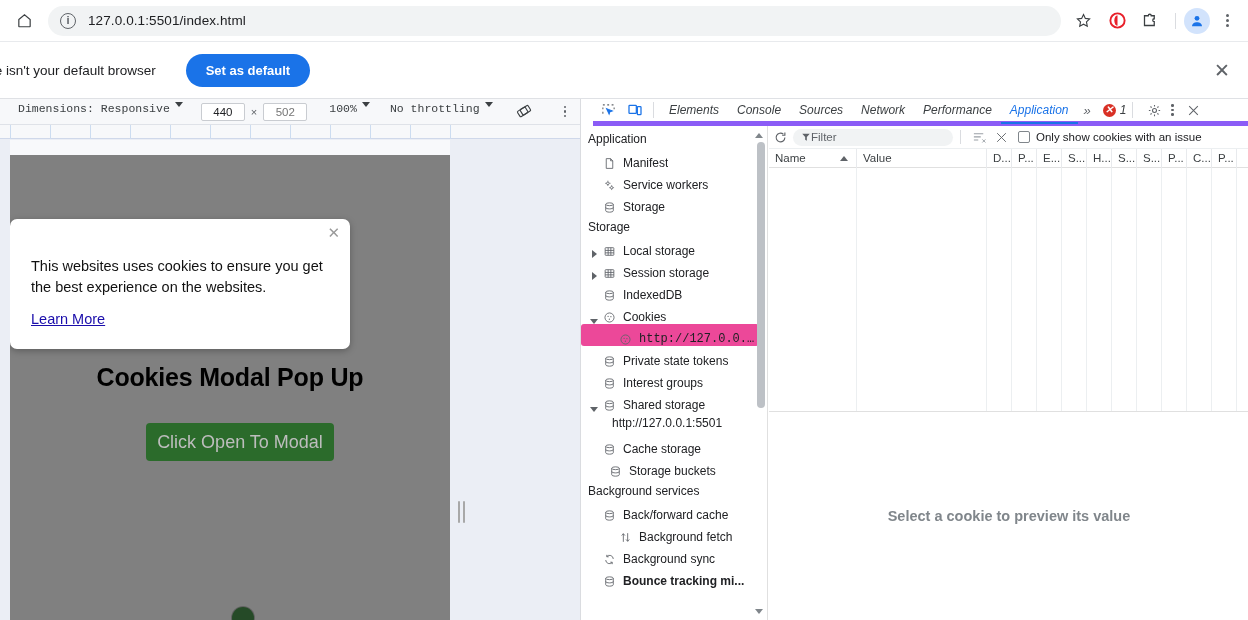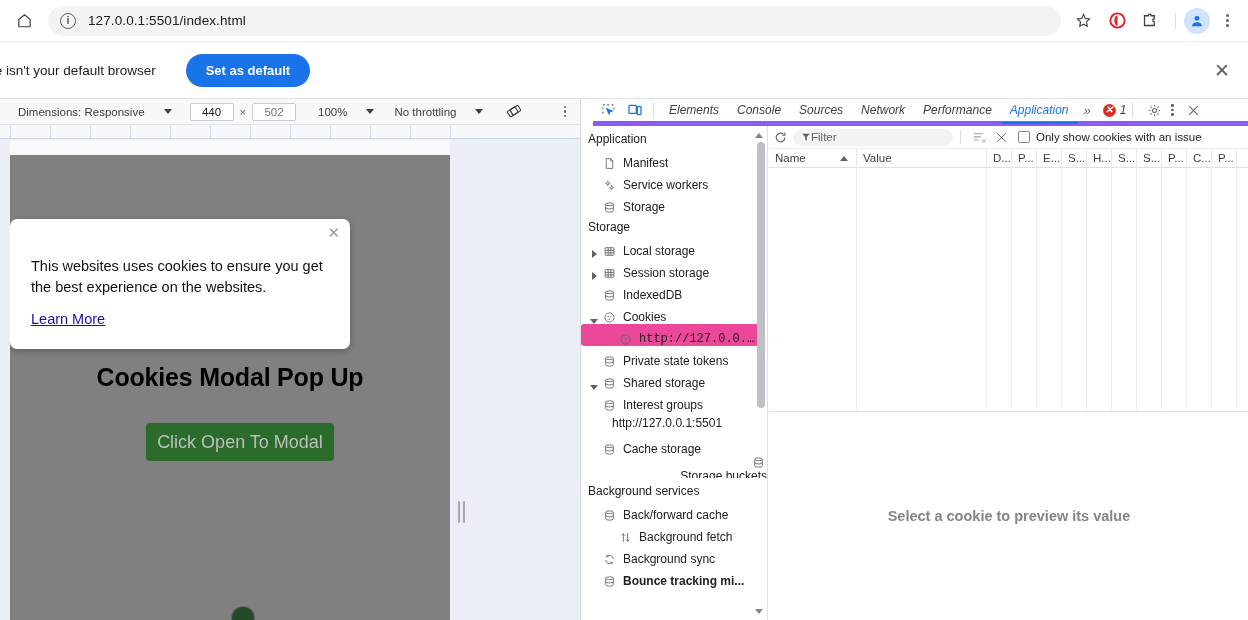--- a/index.html
+++ b/index.html
@@ -80,22 +80,22 @@
   #device-pane {
     position: absolute; left: 0; top: 99px; width: 580px; height: 521px;
     background: #ebeef5; overflow: hidden;
   }
   #device-toolbar {
     position: absolute; left: 0; top: 0; width: 580px; height: 26px;
     background: #f7f8fa; border-bottom: 1px solid #dfe2e8;
     display: flex; align-items: center; font-size: 11.5px; color: #3c4043;
   }
   .dt-dropdown {
-    display: flex; align-items: center; gap: 19px; cursor: pointer;
-    padding: 0 4px; height: 20px; white-space: nowrap;
+    display: flex; align-items: flex-start; gap: 5px; cursor: pointer;
+    padding: 0 4px; height: 20px; white-space: nowrap; font-family: Liberation Mono, monospace;
   }
   .caret {
     width: 0; height: 0; border-left: 4px solid transparent;
     border-right: 4px solid transparent; border-top: 5px solid #3c4043;
   }
   .dim-input {
     width: 44px; height: 18px; border: 1px solid #c9ccd1; border-radius: 2px;
     background: #fff; font-size: 11.5px; color: #202124;
     text-align: center; font-family: "Liberation Sans", sans-serif;
     padding: 0;
@@ -549,56 +549,56 @@
           <span class="ticon">
             <svg width="13" height="13" viewBox="0 0 24 24" fill="none" stroke="#5f6368" stroke-width="1.6">
               <ellipse cx="12" cy="6" rx="7" ry="2.6"></ellipse>
               <path d="M5 6v12c0 1.4 3.1 2.6 7 2.6s7-1.2 7-2.6V6"></path>
               <path d="M5 12c0 1.4 3.1 2.6 7 2.6s7-1.2 7-2.6"></path>
             </svg>
           </span>
           <span class="tlabel">Private state tokens</span>
         </div>
         <div class="tree-item" style="padding-left: 7px;">
+          <span class="tw"></span>
+          <span class="ticon">
+            <svg width="13" height="13" viewBox="0 0 24 24" fill="none" stroke="#5f6368" stroke-width="1.6">
+              <ellipse cx="12" cy="6" rx="7" ry="2.6"></ellipse>
+              <path d="M5 6v12c0 1.4 3.1 2.6 7 2.6s7-1.2 7-2.6V6"></path>
+              <path d="M5 12c0 1.4 3.1 2.6 7 2.6s7-1.2 7-2.6"></path>
+            </svg>
+          </span>
+          <span class="tlabel">Interest groups</span>
+        </div>
+        <div class="tree-item" style="padding-left: 7px;">
           <span class="tw">
             <span class="arrow-d"></span>
           </span>
           <span class="ticon">
             <svg width="13" height="13" viewBox="0 0 24 24" fill="none" stroke="#5f6368" stroke-width="1.6">
               <ellipse cx="12" cy="6" rx="7" ry="2.6"></ellipse>
               <path d="M5 6v12c0 1.4 3.1 2.6 7 2.6s7-1.2 7-2.6V6"></path>
               <path d="M5 12c0 1.4 3.1 2.6 7 2.6s7-1.2 7-2.6"></path>
             </svg>
           </span>
           <span class="tlabel">Shared storage</span>
         </div>
-        <div class="tree-item" style="padding-left: 7px;">
-          <span class="tw"></span>
-          <span class="ticon">
-            <svg width="13" height="13" viewBox="0 0 24 24" fill="none" stroke="#5f6368" stroke-width="1.6">
-              <ellipse cx="12" cy="6" rx="7" ry="2.6"></ellipse>
-              <path d="M5 6v12c0 1.4 3.1 2.6 7 2.6s7-1.2 7-2.6V6"></path>
-              <path d="M5 12c0 1.4 3.1 2.6 7 2.6s7-1.2 7-2.6"></path>
-            </svg>
-          </span>
-          <span class="tlabel">Interest groups</span>
-        </div>
         <div class="tree-plain">http://127.0.0.1:5501</div>
         <div class="tree-item" style="padding-left: 7px;">
           <span class="tw"></span>
           <span class="ticon">
             <svg width="13" height="13" viewBox="0 0 24 24" fill="none" stroke="#5f6368" stroke-width="1.6">
               <ellipse cx="12" cy="6" rx="7" ry="2.6"></ellipse>
               <path d="M5 6v12c0 1.4 3.1 2.6 7 2.6s7-1.2 7-2.6V6"></path>
               <path d="M5 12c0 1.4 3.1 2.6 7 2.6s7-1.2 7-2.6"></path>
             </svg>
           </span>
           <span class="tlabel">Cache storage</span>
         </div>
-        <div class="tree-item" style="padding-left: 7px; flex-direction: column;">
+        <div class="tree-item" style="padding-left: 13px;">
           <span class="tw"></span>
           <span class="ticon">
             <svg width="13" height="13" viewBox="0 0 24 24" fill="none" stroke="#5f6368" stroke-width="1.6">
               <ellipse cx="12" cy="6" rx="7" ry="2.6"></ellipse>
               <path d="M5 6v12c0 1.4 3.1 2.6 7 2.6s7-1.2 7-2.6V6"></path>
               <path d="M5 12c0 1.4 3.1 2.6 7 2.6s7-1.2 7-2.6"></path>
             </svg>
           </span>
           <span class="tlabel">Storage buckets</span>
         </div>

